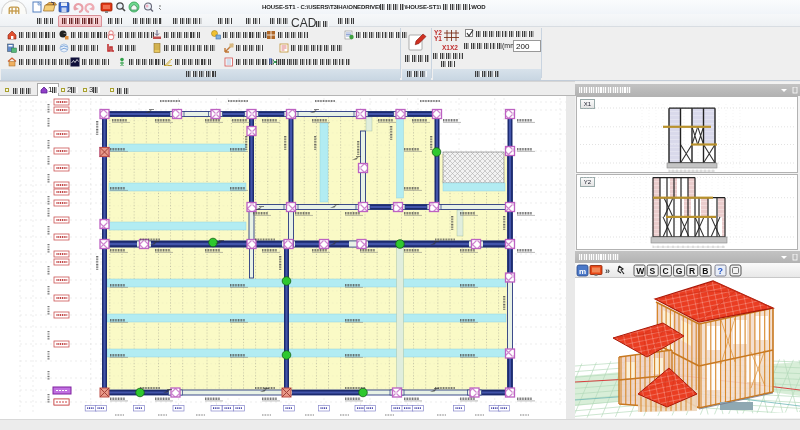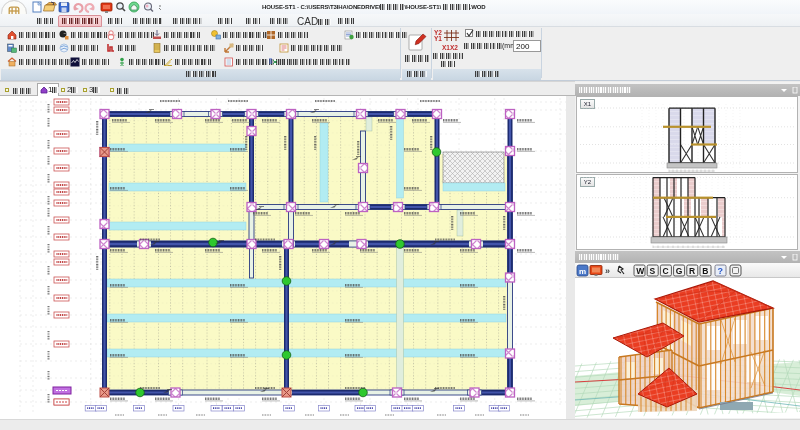--- a/index.html
+++ b/index.html
@@ -63,21 +63,21 @@
 <div class="abs menubar"></div>
 <i class="abs k " style="left:37px;top:18px;width:16px;height:6px;"></i>
 <div class="abs" style="left:58px;top:14.5px;width:44px;height:12px;background:linear-gradient(#fbdadd,#f3c3c8);border:1px solid #d89098;border-radius:2px 2px 0 0"></div>
 <i class="abs k kd" style="left:62px;top:18px;width:36px;height:6px;"></i>
 <i class="abs k " style="left:108px;top:18px;width:14px;height:6px;"></i>
 <i class="abs k " style="left:133px;top:18px;width:29px;height:6px;"></i>
 <i class="abs k " style="left:173px;top:18px;width:29px;height:6px;"></i>
 <i class="abs k " style="left:218px;top:18px;width:14px;height:6px;"></i>
 <i class="abs k " style="left:246px;top:18px;width:14px;height:6px;"></i>
 <i class="abs k " style="left:270px;top:18px;width:18px;height:6px;"></i>
-<div class="abs" style="left:297px;top:16px;font-size:10px;color:#333">CAD<i class="k" style="width:13px"></i></div>
+<div class="abs" style="left:291px;top:16px;font-size:12px;color:#333">CAD<i class="k" style="width:13px"></i></div>
 <i class="abs k " style="left:338px;top:18px;width:16px;height:6px;"></i>
 <div class="abs ribbon"></div>
 <div class="abs" style="left:400px;top:28px;width:1px;height:50px;background:#c9d4e0"></div>
 <div class="abs" style="left:431px;top:28px;width:1px;height:50px;background:#c9d4e0"></div>
 <div class="abs" style="left:541px;top:28px;width:1px;height:50px;background:#c9d4e0"></div>
 <div class="abs grp" style="left:1px;width:399px;top:27px"></div>
 <div class="abs grp" style="left:402px;width:29px;top:27px"></div>
 <div class="abs grp" style="left:433px;width:108px;top:27px"></div>
 <div class="glabel" style="left:1px;top:68.5px;width:399px"><i class="k" style="width:30px"></i></div>
 <div class="glabel" style="left:402px;top:68.5px;width:29px"><i class="k" style="width:20px"></i></div>

